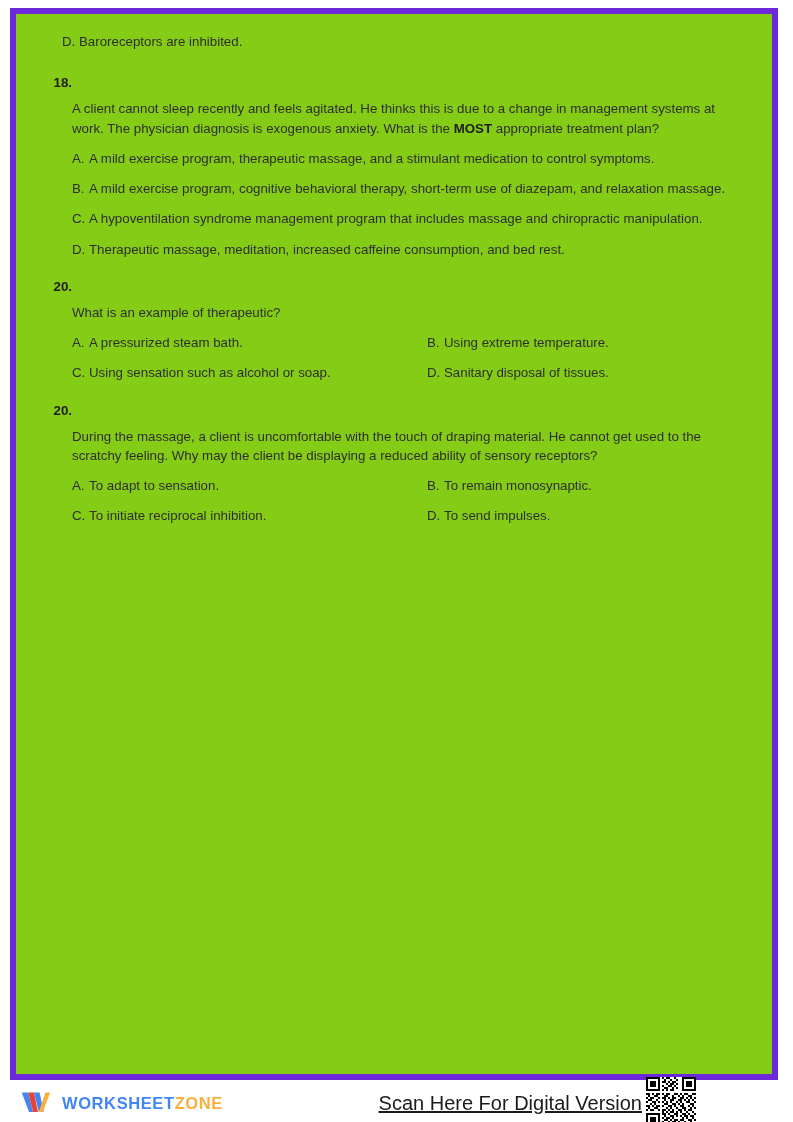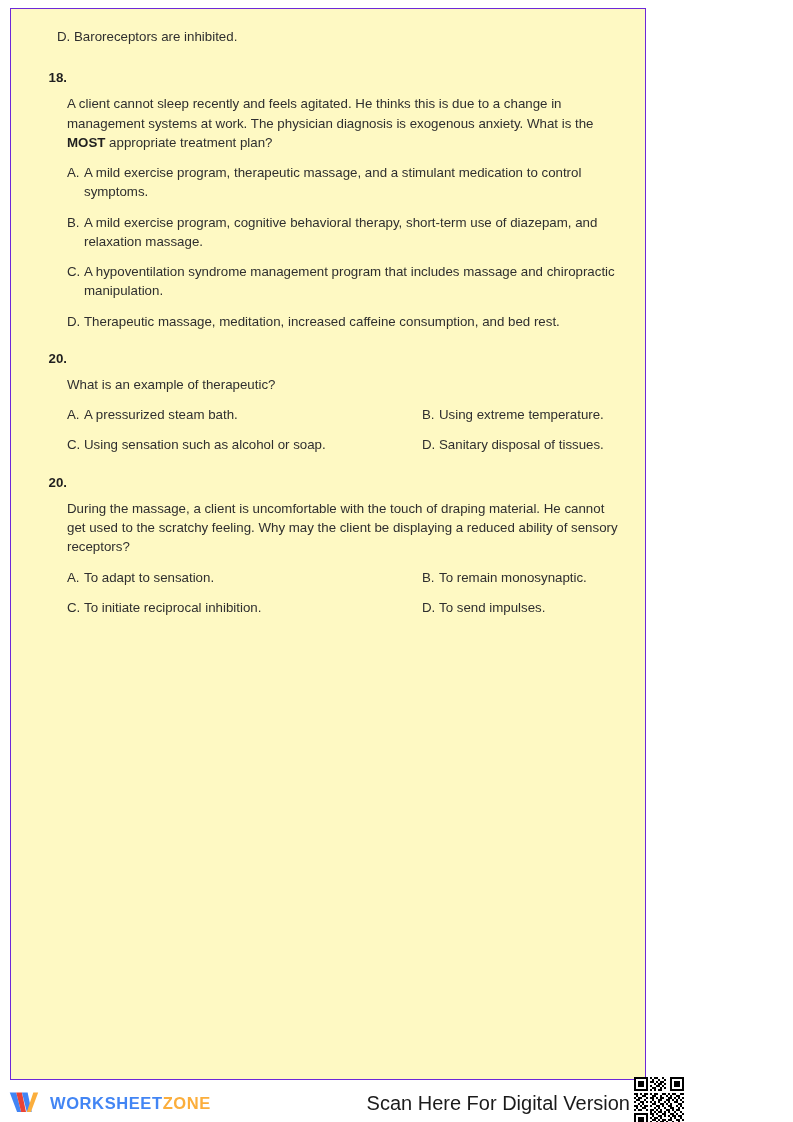--- a/index.html
+++ b/index.html
@@ -13,25 +13,25 @@
     font-family: "Liberation Sans", sans-serif;
     color: #2b2b2b;
     position: relative;
     overflow: hidden;
   }
 
   .page-frame {
     position: absolute;
     left: 10px;
     top: 8px;
-    width: 636px;
+    width: 768px;
     height: 1072px;
-    border: 1px solid #6d28d9;
+    border: 6px solid #6d28d9;
     box-sizing: border-box;
-    background: #fef9c3;
+    background: #84cc16;
   }
 
   .content {
     padding: 18px 24px 0 28px;
   }
 
   
   .orphan-option {
     font-size: 13.3px;
     line-height: 1.45;
@@ -94,21 +94,21 @@
     display: grid;
     grid-template-columns: 355px 1fr;
     row-gap: 11px;
     column-gap: 0;
   }
   .opts-grid .opt-row { margin-bottom: 0; }
 
   
   .footer {
     position: absolute;
-    left: 0;
+    left: 12px;
     top: 1084px;
     width: 688px;
     height: 38px;
     display: flex;
     align-items: center;
   }
 
   .logo {
     position: absolute;
     left: 8px;
@@ -140,20 +140,21 @@
     height: 38px;
     display: flex;
     align-items: center;
   }
   .scan-text {
     font-size: 20px;
     color: #1b1b1b;
     line-height: 1;
     margin-right: 4px;
     white-space: nowrap;
+    text-decoration: underline;
   }
   .qr {
     width: 50px;
     height: 50px;
     flex: 0 0 50px;
     display: block;
     margin-top: -2px;
   }
 </style>
 </head>

